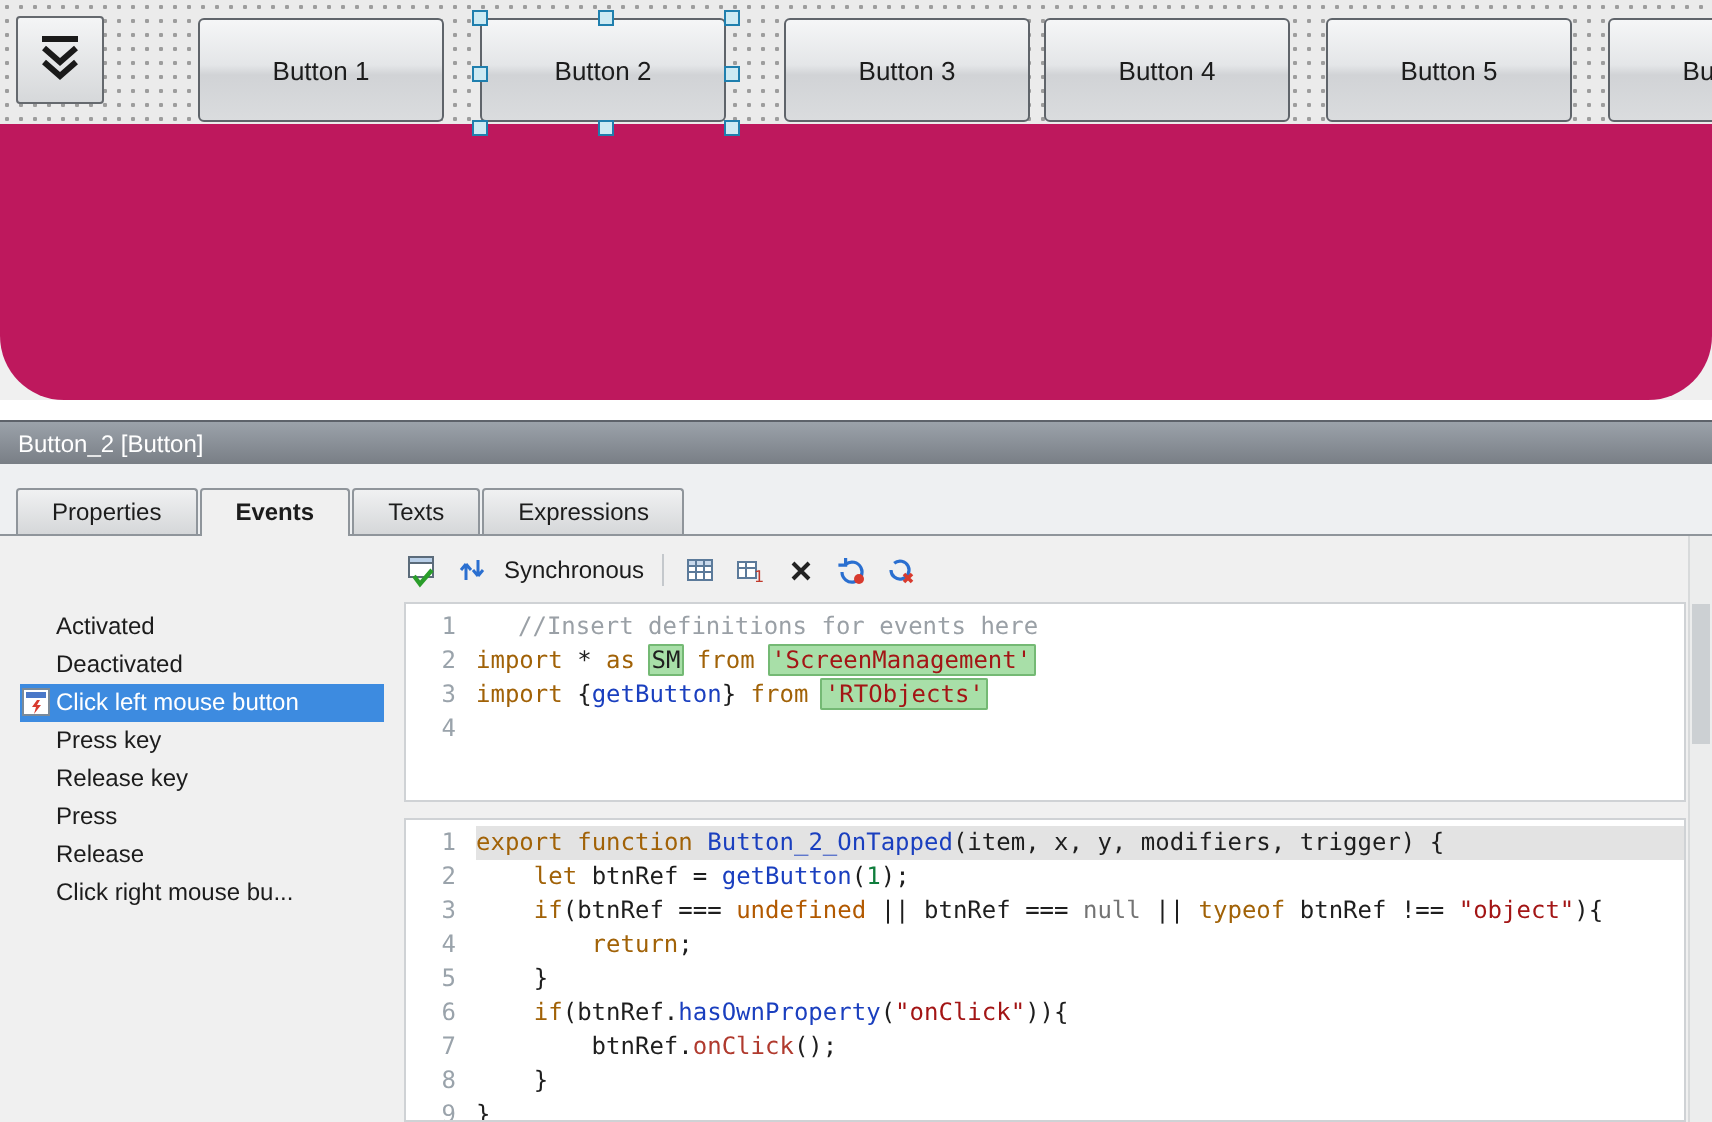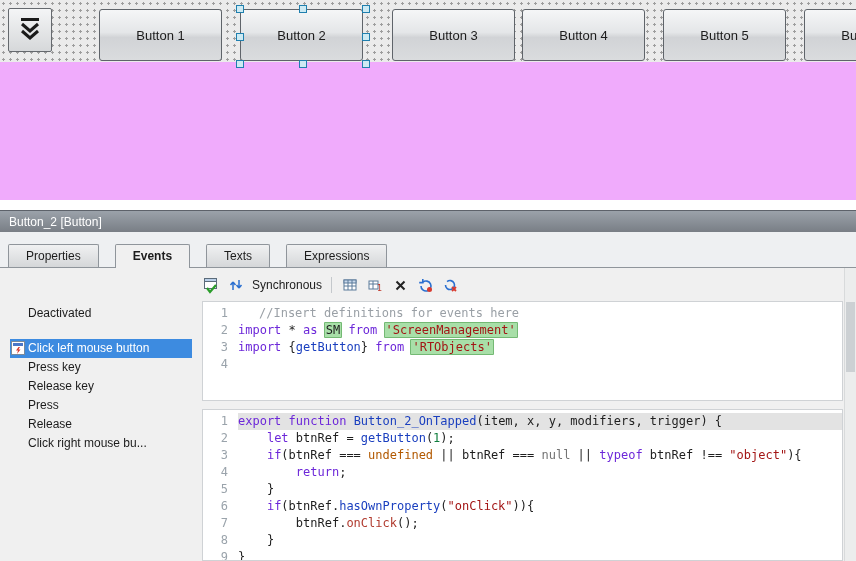--- a/index.html
+++ b/index.html
@@ -1,52 +1,52 @@
 <!DOCTYPE html>
 <html><head>
 <meta charset="utf-8">
 <style>
   html,body{margin:0;padding:0;background:#ffffff;}
   #app{position:relative;width:856px;height:561px;overflow:hidden;
        font-family:"Liberation Sans",sans-serif;background:#f0f0f0;}
 
   
-  .design-canvas{position:absolute;left:0;top:0;width:856px;height:200px;background:#f0abfc;}
+  .design-canvas{position:absolute;left:0;top:0;width:856px;height:200px;background:#be185d;border-radius:32px;}
   .dotted{position:absolute;left:0;top:0;width:856px;height:62px;background-color:#ebebeb;
           background-image:radial-gradient(#9d9d9d 1px,transparent 1.2px);background-size:7px 7px;}
   .overflow-btn{position:absolute;left:8px;top:8px;width:44px;height:44px;border:1px solid #65696e;
                 border-radius:2px;background:linear-gradient(#f4f5f6,#d6d8da);
                 display:flex;align-items:center;justify-content:center;box-sizing:border-box;}
   .canvas-button{position:absolute;top:9px;width:123px;height:52px;border:1px solid #5f646a;border-radius:3px;
                  background:linear-gradient(180deg,#f5f6f7 0%,#e4e6e8 45%,#d1d3d6 55%,#dadcde 100%);
                  display:flex;align-items:center;justify-content:center;font-size:13px;color:#1c1c1c;box-sizing:border-box;}
   .handle{position:absolute;width:6px;height:6px;background:#cdeaf3;border:1px solid #1f7fae;box-sizing:content-box;}
 
   
   .white-strip{position:absolute;left:0;top:200px;width:856px;height:10px;background:#ffffff;}
   .pane-title{position:absolute;left:0;top:210px;width:856px;height:28px;
               background:linear-gradient(#9ba2aa,#6f747b);color:#ffffff;font-size:12px;line-height:22px;
               padding-left:9px;box-sizing:border-box;border-top:1px solid #5d626a;}
 
   
   .tabs-zone{position:absolute;left:0;top:232px;width:856px;height:36px;background:#eef0f2;
              border-bottom:1px solid #8f959b;box-sizing:border-box;}
-  .tab-strip{position:absolute;left:8px;bottom:0;display:flex;gap:16px;align-items:flex-end;}
+  .tab-strip{position:absolute;left:8px;bottom:0;display:flex;gap:1px;align-items:flex-end;}
   .tab{padding:4px 17px;font-size:12px;color:#1c1c1c;background:linear-gradient(#f0f1f2,#d5d7d9);
        border:1px solid #8f959b;border-bottom:none;border-radius:2px 2px 0 0;white-space:nowrap;}
   .tab.active{background:#f0f0f0;font-weight:bold;margin-bottom:-1px;padding-bottom:5px;}
 
   
   .workspace{position:absolute;left:0;top:268px;width:856px;height:293px;background:#f0f0f0;}
 
   
   .event-list{position:absolute;left:0;top:36px;width:196px;}
   .event-row{position:relative;margin:0 4px 0 10px;padding:2px 4px 2px 18px;font-size:12px;color:#1c1c1c;
              height:15px;line-height:15px;white-space:nowrap;overflow:hidden;}
-  .event-row.selected{background:#3d8be0;color:#ffffff;margin-top:16px;}
+  .event-row.selected{background:#3d8be0;color:#ffffff;}
   .event-row .row-icon{position:absolute;left:1px;top:2px;width:14px;height:14px;}
 
   
   .code-toolbar{position:absolute;left:202px;top:4px;height:26px;display:flex;align-items:center;gap:7px;}
   .tb-icon{display:inline-flex;width:18px;height:18px;align-items:center;justify-content:center;flex:none;}
   .global-def{display:inline-flex;align-items:center;gap:5px;border:1px solid #6f757c;background:#fbfcfc;
               padding:2px 8px 2px 5px;font-size:12px;font-family:inherit;height:21px;border-radius:1px;
               box-sizing:border-box;cursor:default;}
   .sync-label{font-size:12px;color:#1c1c1c;}
   .tb-sep{width:1px;height:16px;background:#c4c8cc;margin:0 2px;}
@@ -56,21 +56,21 @@
           padding-top:3px;overflow:hidden;}
   #editor-global{left:202px;top:33px;width:641px;height:100px;}
   #editor-handler{left:202px;top:141px;width:641px;height:152px;}
   .code-line{display:flex;height:17px;line-height:17px;font-family:"DejaVu Sans Mono",monospace;
              font-size:12px;white-space:pre;}
   .ln{width:25px;text-align:right;padding-right:10px;color:#9aa3ab;flex:none;}
   .src{flex:1;color:#1e1e1e;}
   .hl-line .src{background:#e3e3e3;}
 
   
-  .tk-k{color:#6d28d9;}           
+  .tk-k{color:#a16207;}           
   .tk-s{color:#a31515;}           
   .tk-c{color:#9aa0a6;margin-left:21px;}           
   .tk-n{color:#0f7d3c;}           
   .tk-d{color:#1a3fbf;}           
   .tk-a{color:#b25900;}           
   .tk-u{color:#737373;}           
   .tk-p{color:#b03a2e;}           
   .tk-hl{background:#a8dfa8;border:1px solid #74b974;border-radius:1px;padding:0 1px;margin:0 -1px;}
 
   
@@ -133,20 +133,21 @@
         <span class="tab">Properties</span>
         <span class="tab active">Events</span>
         <span class="tab">Texts</span>
         <span class="tab">Expressions</span>
       </div>
   </div>
 
   <div class="workspace">
 
     <div class="event-list">
+        <div class="event-row"><span>Activated</span></div>
         <div class="event-row"><span>Deactivated</span></div>
         <div class="event-row selected">
   <span class="row-icon">
     <svg width="14" height="14" viewBox="0 0 14 14">
       <rect x="0.5" y="0.5" width="13" height="13" fill="#ffffff" stroke="#7a8a9a"></rect>
       <rect x="2" y="2" width="10" height="3" fill="#4a78c8"></rect>
       <path d="M7.5 6L5 9.5h2L6 13l3.5-4.5h-2L9 6z" fill="#d83a2e"></path>
     </svg>
   </span>
 <span>Click left mouse button</span></div>

